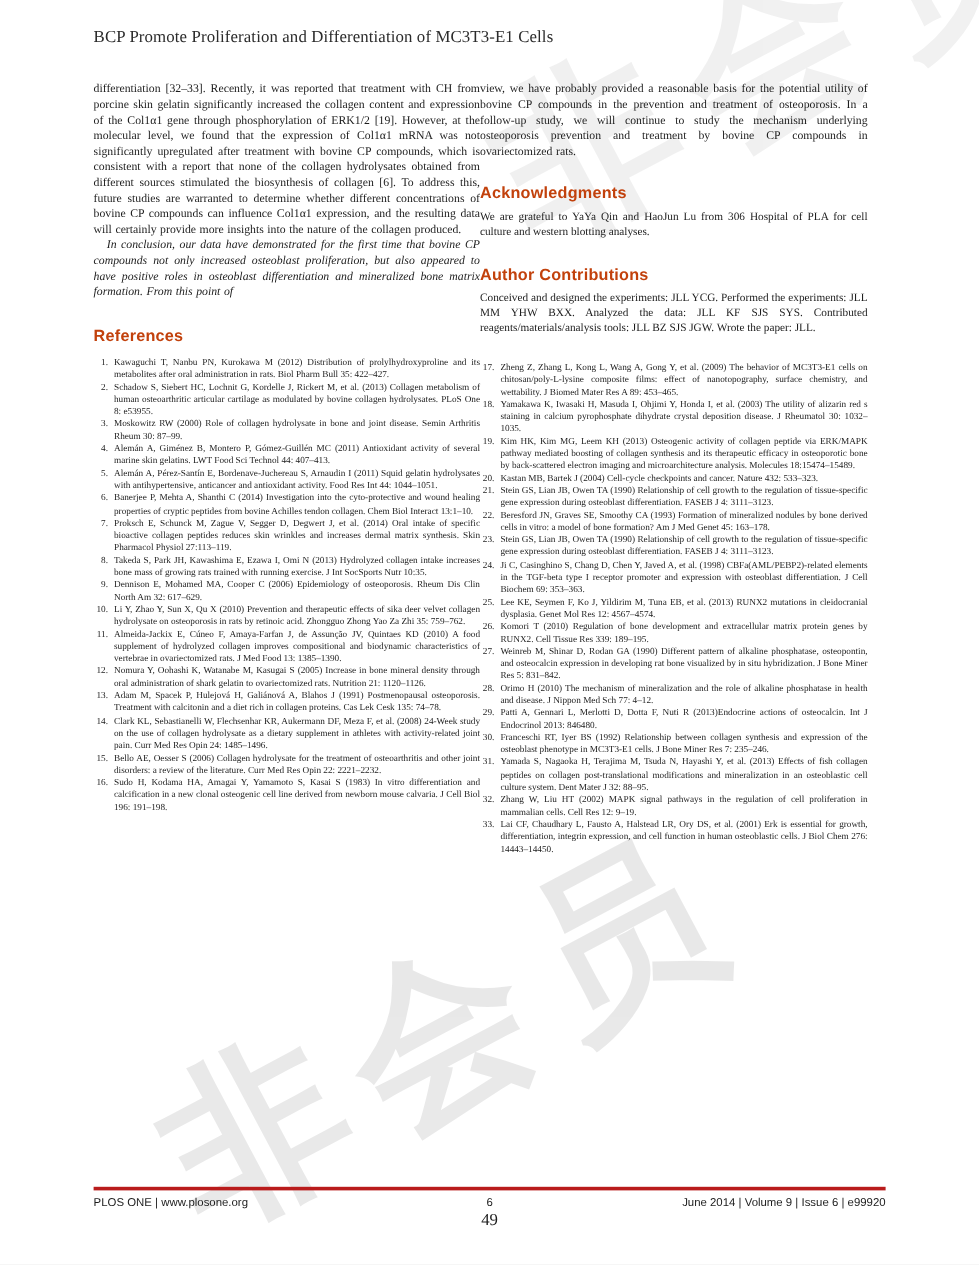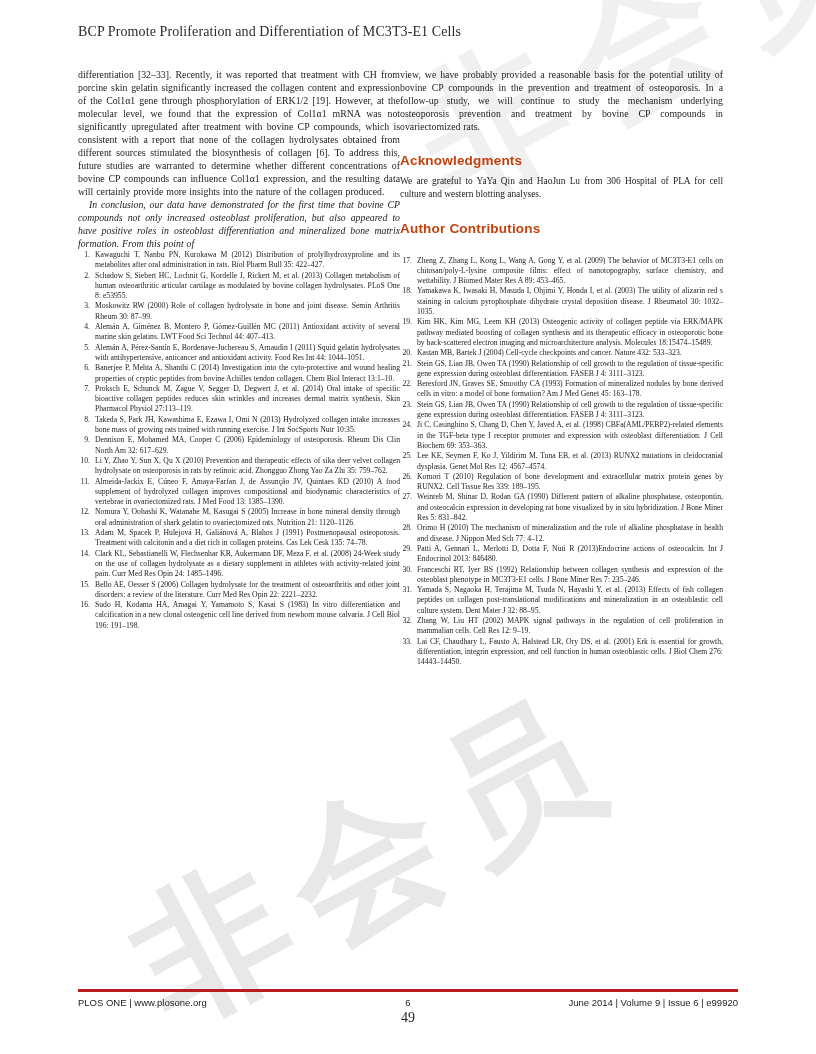--- a/index.html
+++ b/index.html
@@ -127,20 +127,21 @@
   <div class="content">
 
     <div class="running-head">BCP Promote Proliferation and Differentiation of MC3T3-E1 Cells</div>
 
     <div class="columns">
 
       <div class="col">
         <p class="body-para">differentiation [32–33]. Recently, it was reported that treatment with CH from porcine skin gelatin significantly increased the collagen content and expression of the Col1α1 gene through phosphorylation of ERK1/2 [19]. However, at the molecular level, we found that the expression of Col1α1 mRNA was not significantly upregulated after treatment with bovine CP compounds, which is consistent with a report that none of the collagen hydrolysates obtained from different sources stimulated the biosynthesis of collagen [6]. To address this, future studies are warranted to determine whether different concentrations of bovine CP compounds can influence Col1α1 expression, and the resulting data will certainly provide more insights into the nature of the collagen produced.</p>
         <p class="body-para indent">In conclusion, our data have demonstrated for the first time that bovine CP compounds not only increased osteoblast proliferation, but also appeared to have positive roles in osteoblast differentiation and mineralized bone matrix formation. From this point of</p>
 
+        <h2 class="sec-heading refs-heading">References</h2>
         <ol class="refs refs-left">
 
             <li><span>Kawaguchi T, Nanbu PN, Kurokawa M (2012) Distribution of prolylhydroxyproline and its metabolites after oral administration in rats. Biol Pharm Bull 35: 422–427.</span></li>
 
             <li><span>Schadow S, Siebert HC, Lochnit G, Kordelle J, Rickert M, et al. (2013) Collagen metabolism of human osteoarthritic articular cartilage as modulated by bovine collagen hydrolysates. PLoS One 8: e53955.</span></li>
 
             <li><span>Moskowitz RW (2000) Role of collagen hydrolysate in bone and joint disease. Semin Arthritis Rheum 30: 87–99.</span></li>
 
             <li><span>Alemán A, Giménez B, Montero P, Gómez-Guillén MC (2011) Antioxidant activity of several marine skin gelatins. LWT Food Sci Technol 44: 407–413.</span></li>
 
@@ -170,20 +171,21 @@
           </ol>
       </div>
 
       <div class="col">
         <p class="body-para">view, we have probably provided a reasonable basis for the potential utility of bovine CP compounds in the prevention and treatment of osteoporosis. In a follow-up study, we will continue to study the mechanism underlying osteoporosis prevention and treatment by bovine CP compounds in ovariectomized rats.</p>
 
         <h2 class="sec-heading">Acknowledgments</h2>
         <p class="sec-text">We are grateful to YaYa Qin and HaoJun Lu from 306 Hospital of PLA for cell culture and western blotting analyses.</p>
 
         <h2 class="sec-heading">Author Contributions</h2>
+        <p class="sec-text">Conceived and designed the experiments: JLL YCG. Performed the experiments: JLL MM YHW BXX. Analyzed the data: JLL KF SJS SYS. Contributed reagents/materials/analysis tools: JLL BZ SJS JGW. Wrote the paper: JLL.</p>
 
         <ol class="refs refs-right">
 
             <li><span>Zheng Z, Zhang L, Kong L, Wang A, Gong Y, et al. (2009) The behavior of MC3T3-E1 cells on chitosan/poly-L-lysine composite films: effect of nanotopography, surface chemistry, and wettability. J Biomed Mater Res A 89: 453–465.</span></li>
 
             <li><span>Yamakawa K, Iwasaki H, Masuda I, Ohjimi Y, Honda I, et al. (2003) The utility of alizarin red s staining in calcium pyrophosphate dihydrate crystal deposition disease. J Rheumatol 30: 1032–1035.</span></li>
 
             <li><span>Kim HK, Kim MG, Leem KH (2013) Osteogenic activity of collagen peptide via ERK/MAPK pathway mediated boosting of collagen synthesis and its therapeutic efficacy in osteoporotic bone by back-scattered electron imaging and microarchitecture analysis. Molecules 18:15474–15489.</span></li>
 
             <li><span>Kastan MB, Bartek J (2004) Cell-cycle checkpoints and cancer. Nature 432: 533–323.</span></li>

